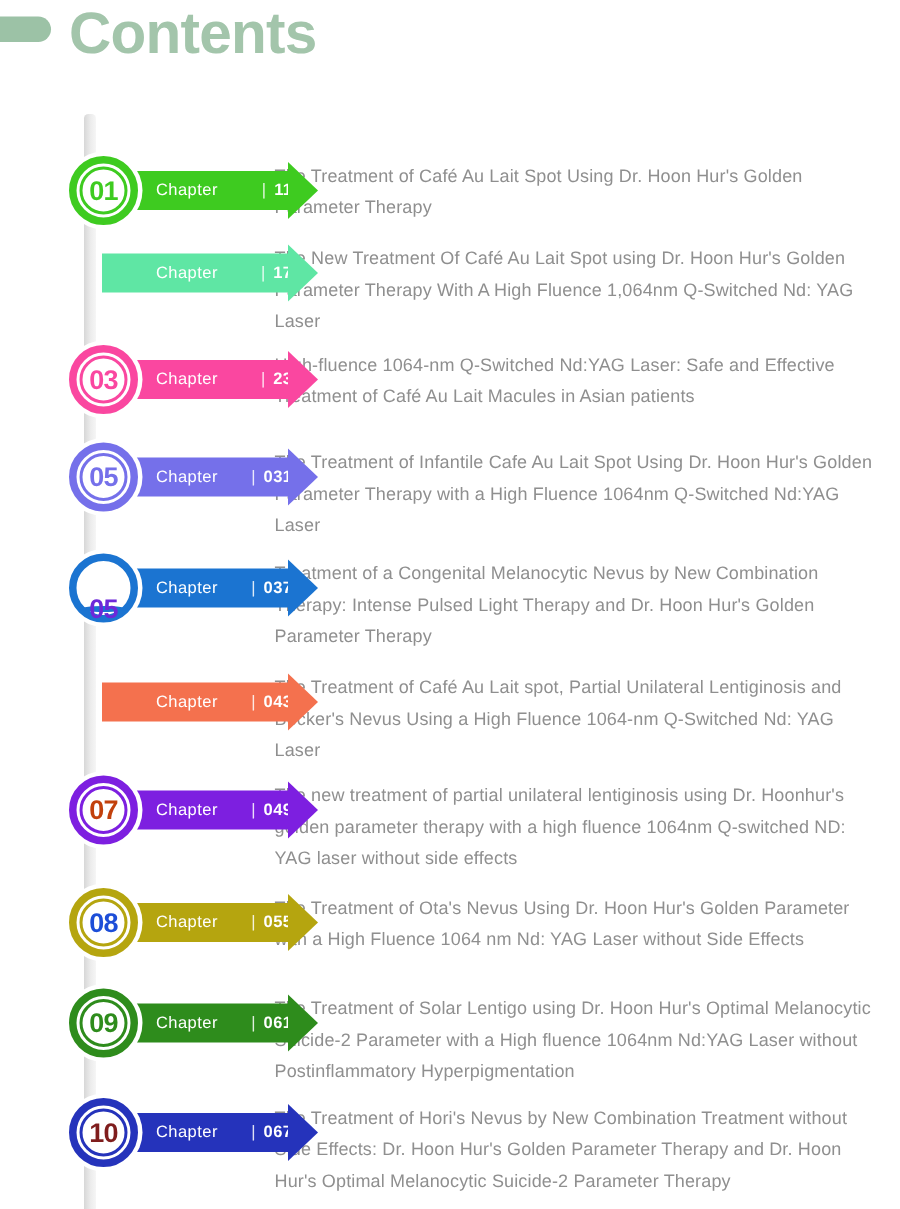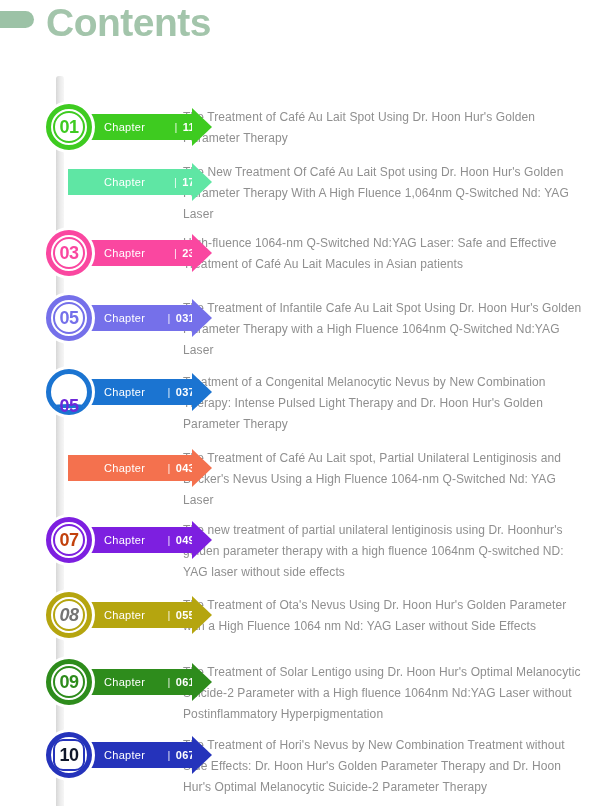--- a/index.html
+++ b/index.html
@@ -141,21 +141,21 @@
     <div class="chapter-title">The new treatment of partial unilateral lentiginosis using Dr. Hoonhur's golden parameter therapy with a high fluence 1064nm Q-switched ND: YAG laser without side effects</div>
   </div>
 
   <div class="row" style="top: 592px;">
     <div class="arrow-banner" style="background: rgb(181, 165, 15);">
       <span class="arrowhead" style="border-left-color: rgb(181, 165, 15);"></span>
       <span class="banner-label">Chapter</span>
       <span class="banner-page">055p</span>
     </div>
     <div class="badge" style="border-color: rgb(181, 165, 15);">
-      <div class="badge-inner" style="border-color: rgb(181, 165, 15); color: #737373; font-style: italic;">08</div>
+      <div class="badge-inner" style="border-color: rgb(181, 165, 15); color: #1d4ed8;">08</div>
     </div>
     <div class="chapter-title">The Treatment of Ota's Nevus Using Dr. Hoon Hur's Golden Parameter with a High Fluence 1064 nm Nd: YAG Laser without Side Effects</div>
   </div>
 
   <div class="row" style="top: 659px;">
     <div class="arrow-banner" style="background: rgb(46, 140, 28);">
       <span class="arrowhead" style="border-left-color: rgb(46, 140, 28);"></span>
       <span class="banner-label">Chapter</span>
       <span class="banner-page">061p</span>
     </div>
@@ -165,17 +165,17 @@
     <div class="chapter-title">The Treatment of Solar Lentigo using Dr. Hoon Hur's Optimal Melanocytic Suicide-2 Parameter with a High fluence 1064nm Nd:YAG Laser without Postinflammatory Hyperpigmentation</div>
   </div>
 
   <div class="row" style="top: 732px;">
     <div class="arrow-banner" style="background: rgb(37, 51, 187);">
       <span class="arrowhead" style="border-left-color: rgb(37, 51, 187);"></span>
       <span class="banner-label">Chapter</span>
       <span class="banner-page">067p</span>
     </div>
     <div class="badge" style="border-color: rgb(37, 51, 187);">
-      <div class="badge-inner" style="border-color: rgb(37, 51, 187); color: #0f172a; border-radius: 10px;">10</div>
+      <div class="badge-inner" style="border-color: rgb(37, 51, 187); color: #7f1d1d;">10</div>
     </div>
     <div class="chapter-title">The Treatment of Hori's Nevus by New Combination Treatment without Side Effects: Dr. Hoon Hur's Golden Parameter Therapy and Dr. Hoon Hur's Optimal Melanocytic Suicide-2 Parameter Therapy</div>
   </div>
 </div>
 
 </body></html>

